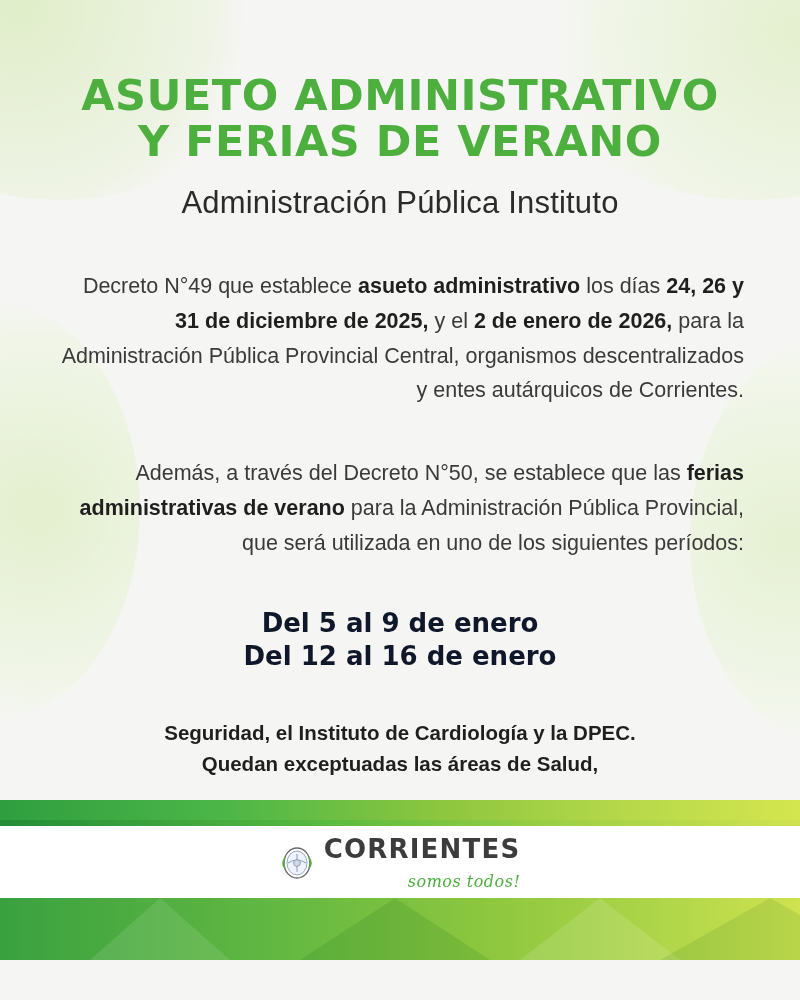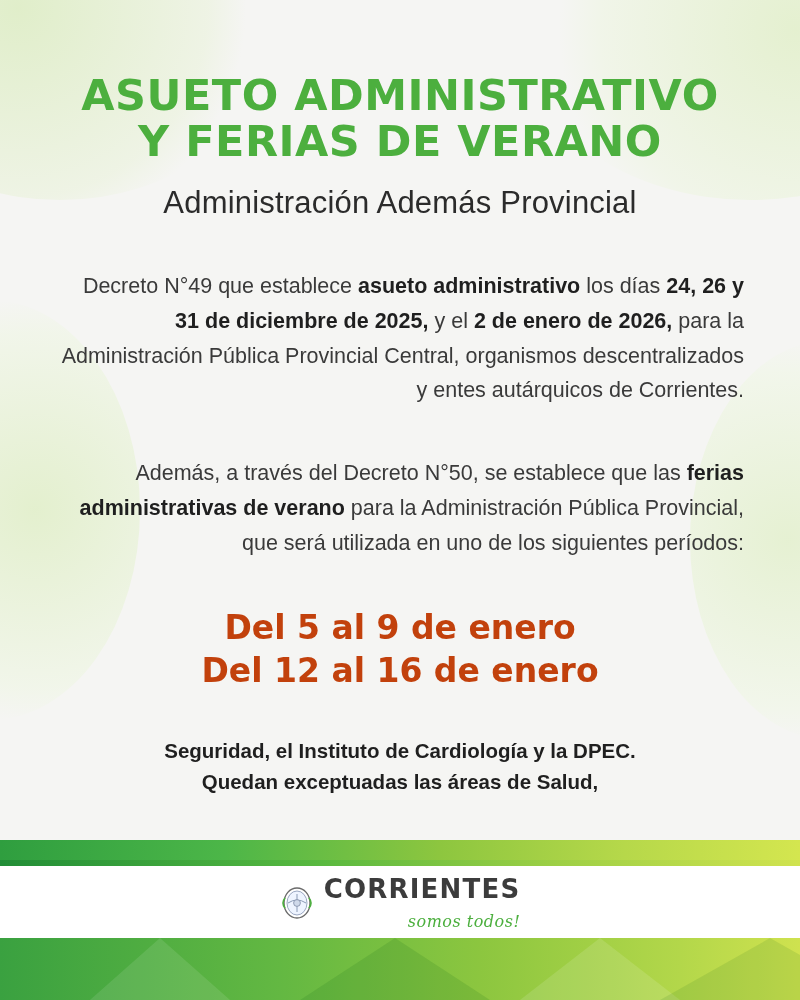--- a/index.html
+++ b/index.html
@@ -80,40 +80,40 @@
     max-width: 700px;
     margin-left: auto;
     margin-right: auto;
     text-align: right;
   }
   .para.second { max-width: 720px; }
   .para b { font-weight: 700; color: #1f1f1f; }
 
   .periods {
     margin-top: 46px;
-    color: #c2410c;
+    color: #0f172a;
     font-weight: 800;
-    font-size: 33px;
+    font-size: 26px;
     line-height: 1.3;
     font-family: "DejaVu Sans", sans-serif;
   }
 
   .note {
     margin-top: 44px;
     color: #1f1f1f;
     font-weight: 700;
     font-size: 20.5px;
     line-height: 1.5;
   }
 
   
   .band-wrap {
     position: absolute;
     left: 0; right: 0; bottom: 0;
-    height: 160px;
+    height: 200px;
   }
   .band-green {
     position: absolute;
     left: 0; right: 0; top: 0;
     height: 26px;
     background: linear-gradient(90deg,#2f9e3f 0%, #4cb648 28%, #8dc63f 55%, #b6d84a 78%, #d4e64f 100%);
   }
   .band-green:after {
     content: "";
     position: absolute;
@@ -191,21 +191,21 @@
     <div class="blob blob-mr"></div>
   </div>
 
   <div class="content">
 
     <h1 class="title">
       <span>ASUETO ADMINISTRATIVO</span>
       <span class="l2">Y FERIAS DE VERANO</span>
     </h1>
 
-    <div class="subtitle">Administración Además Provincial</div>
+    <div class="subtitle">Administración Pública Instituto</div>
 
     <p class="para first">
       <span>Decreto N°49 que establece </span><b>asueto administrativo</b><span> los días </span><b>24, 26 y 31 de diciembre de 2025,</b><span> y el </span><b>2 de enero de 2026,</b><span> para la Administración Pública Provincial Central, organismos descentralizados y entes autárquicos de Corrientes.</span>
     </p>
 
     <p class="para second">
       <span>Además, a través del Decreto N°50, se establece que las </span><b>ferias administrativas de verano</b><span> para la Administración Pública Provincial, que será utilizada en uno de los siguientes períodos:</span>
     </p>
 
     <div class="periods">

